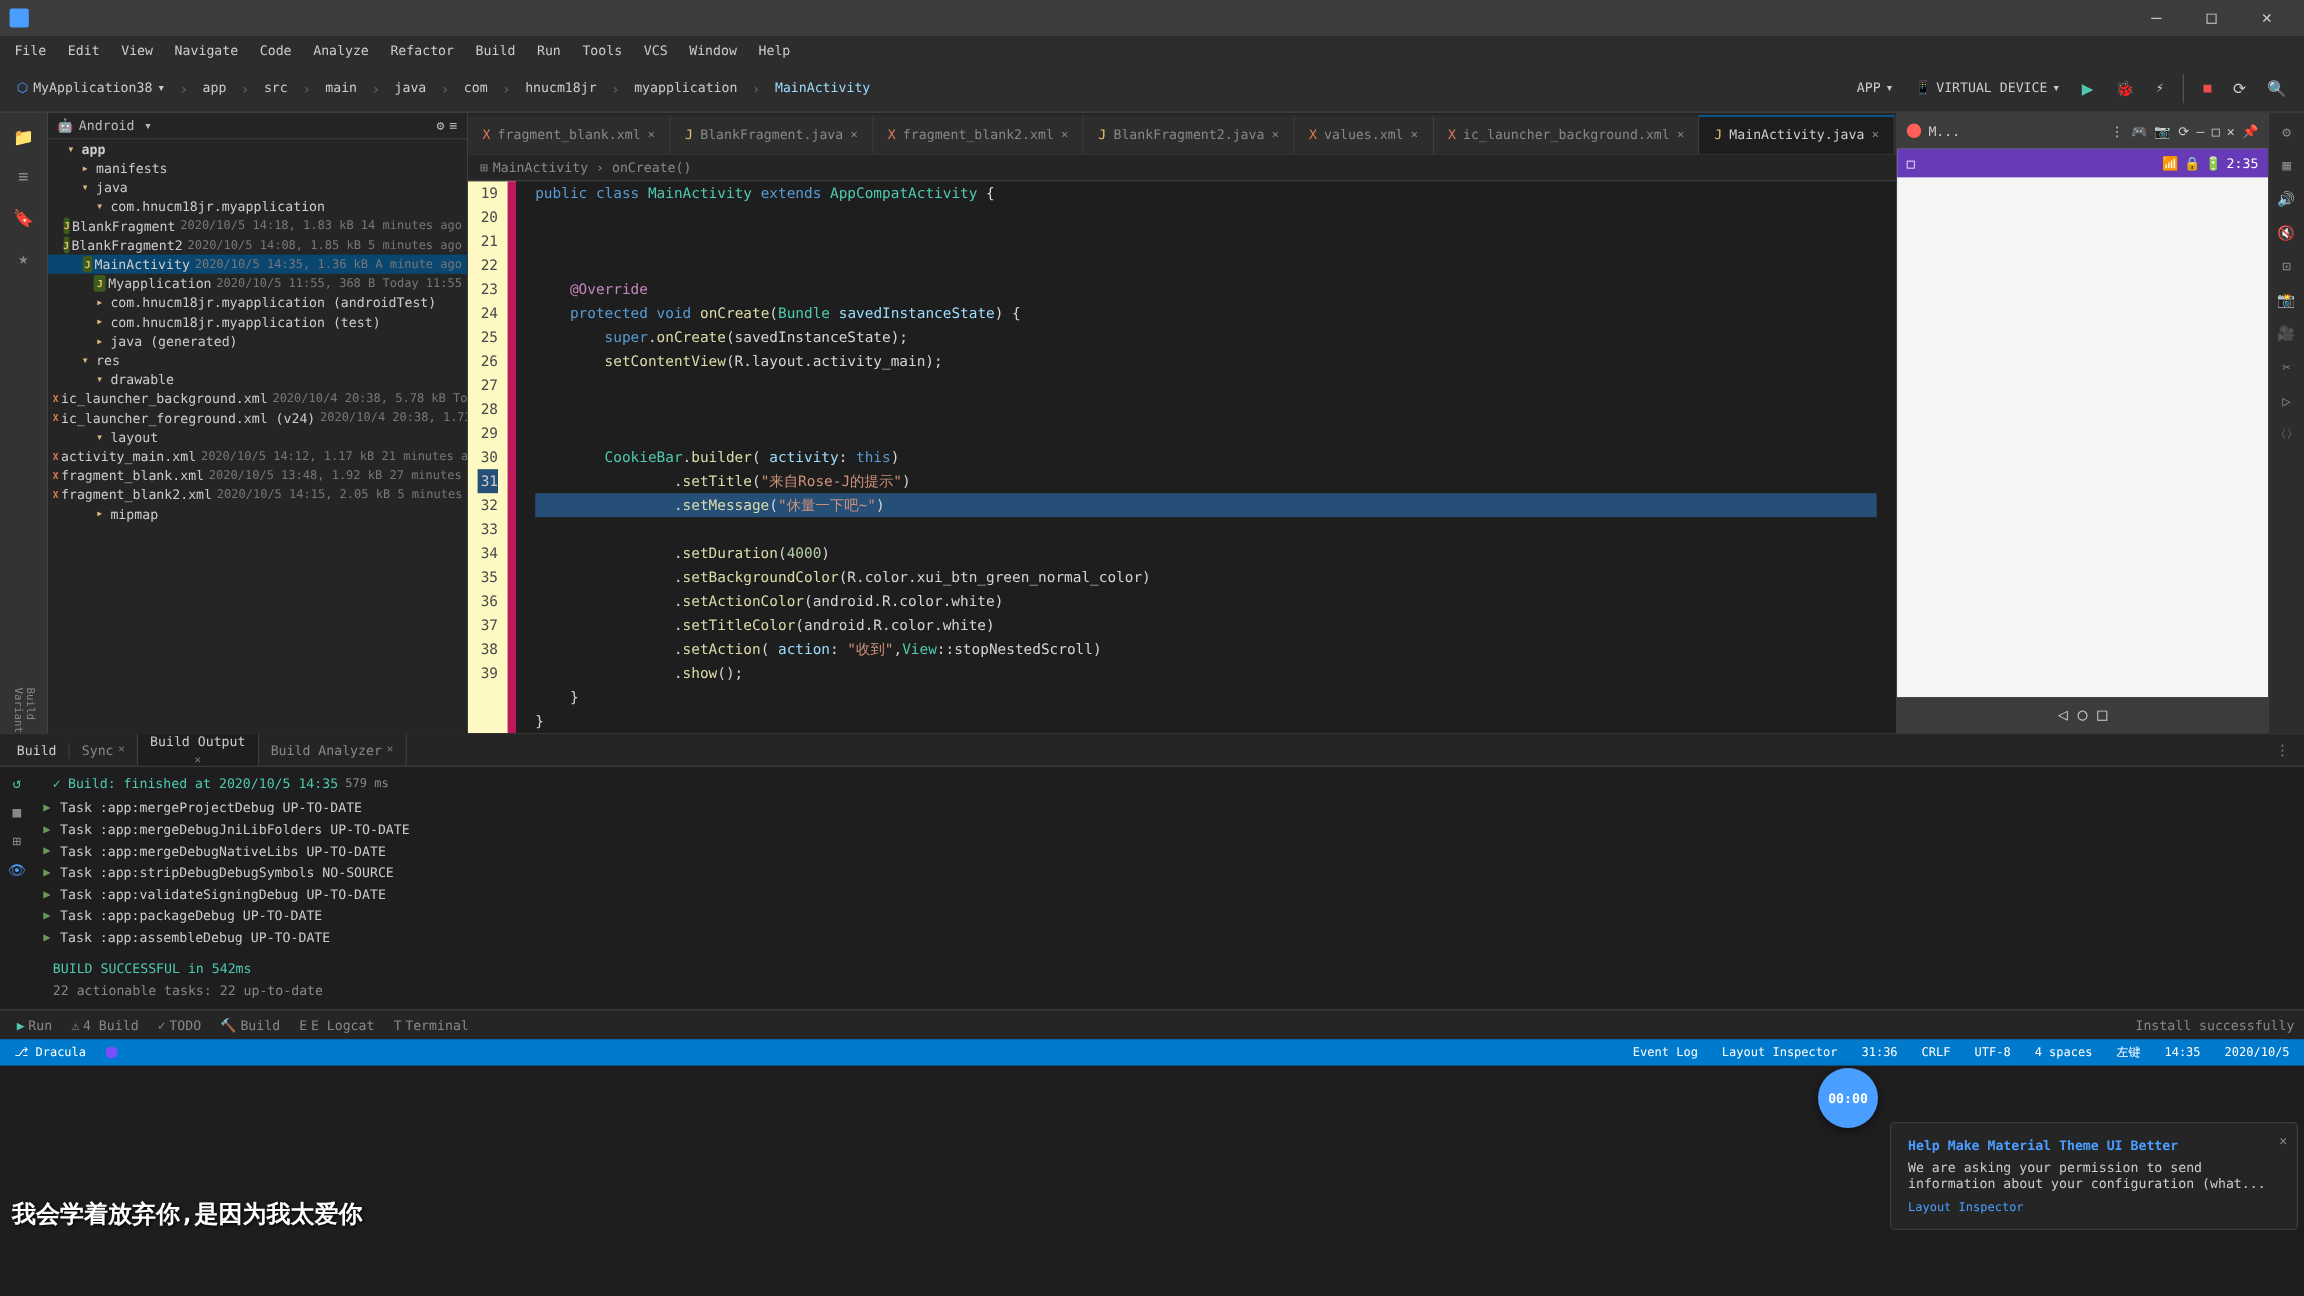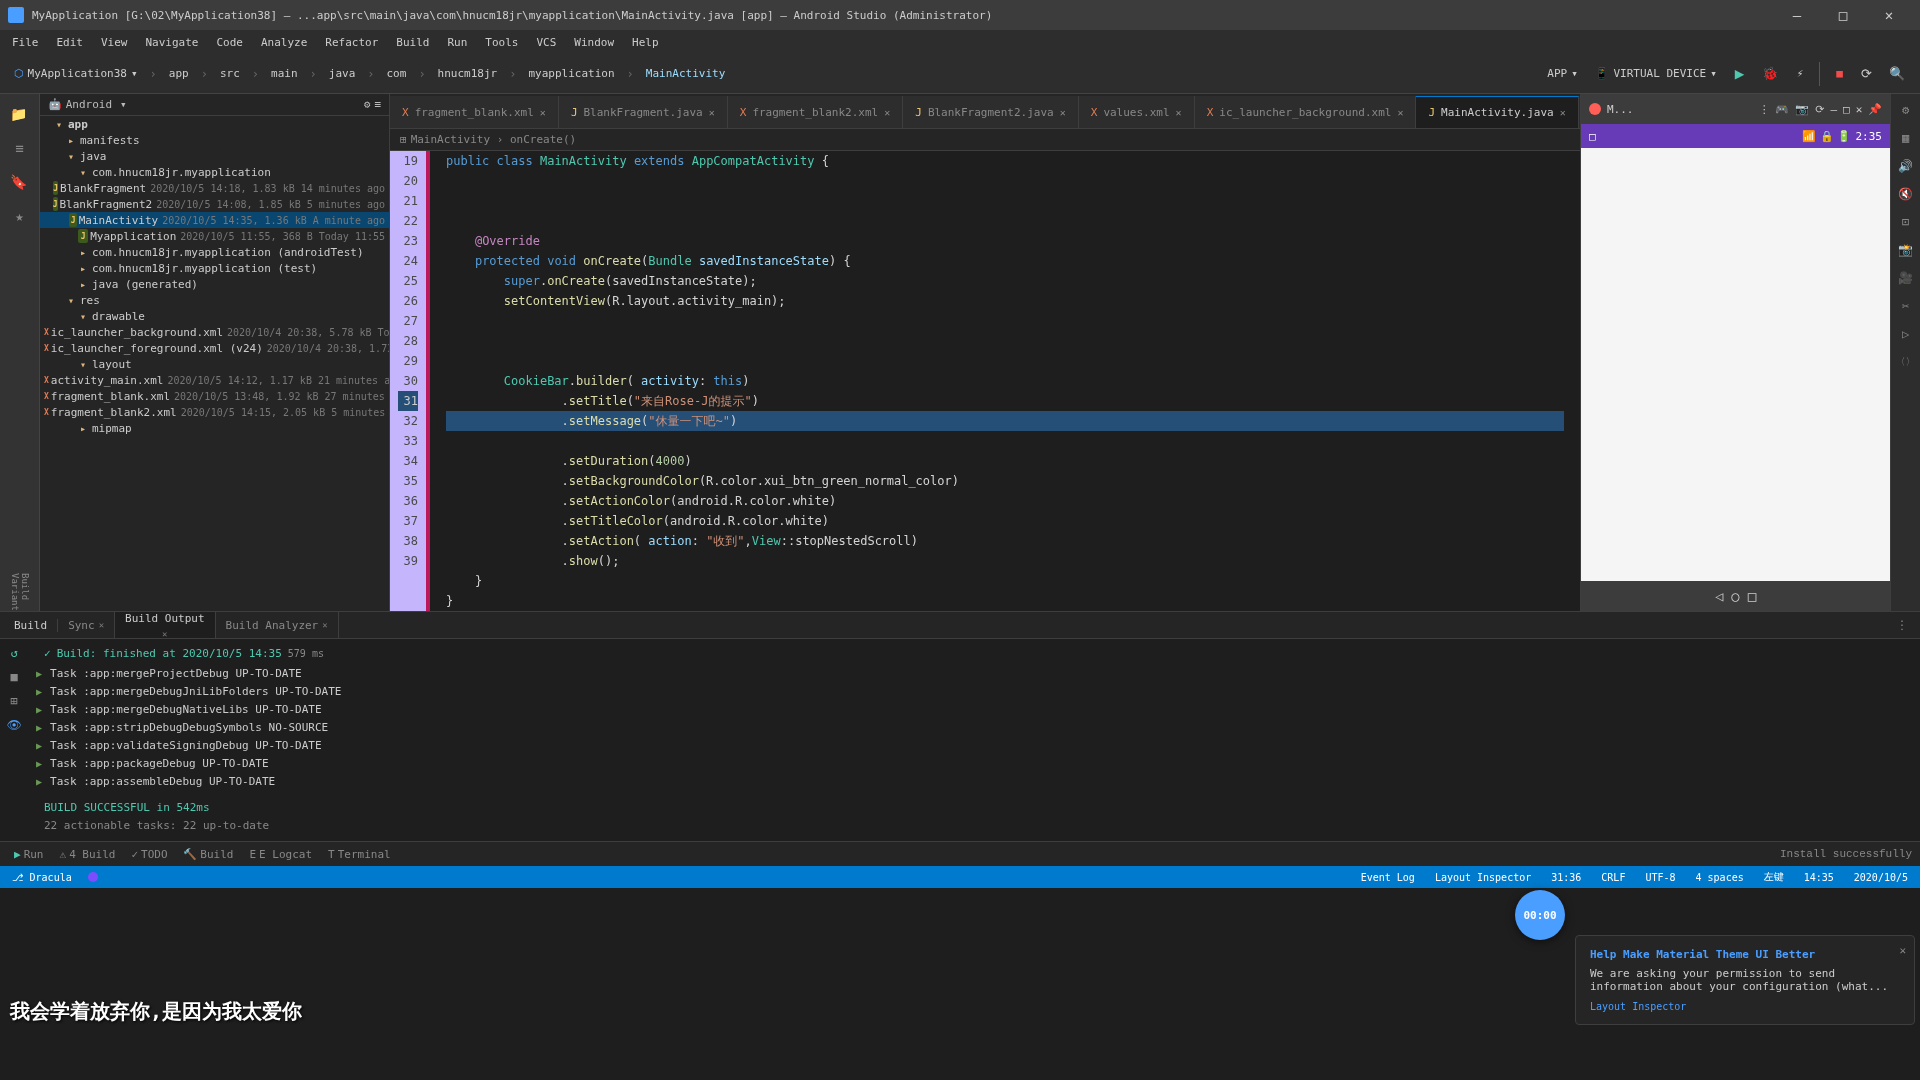--- a/index.html
+++ b/index.html
@@ -155,28 +155,28 @@
 
     #code-editor {
       flex: 1;
       overflow-y: auto;
       overflow-x: auto;
       padding: 0;
       display: flex;
     }
     #line-numbers {
       min-width: 40px;
-      background: #c4b5fd;
+      background: #fef9c3;
       color: #4a4a4a;
       text-align: right;
       padding: 0 8px;
       font-size: 12px;
       line-height: 20px;
       user-select: none;
-      border-right: 4px solid #be185d;
+      border-right: 7px solid #be185d;
     }
     #code-content {
       flex: 1;
       padding: 0 16px;
       font-size: 12px;
       line-height: 20px;
       white-space: pre;
       color: #d4d4d4;
     }
     .kw { color: #569cd6; }
@@ -423,21 +423,20 @@
       border-bottom: 1px solid #3e3e3e;
       gap: 4px;
     }
 
   </style>
 </head>
 <body>
 
 <div id="title-bar">
   <span class="app-icon"></span>
-  <span class="title-text" style="font-size:11px;color:#ccc">MyApplication [G:\02\MyApplication38] – ...app\src\main\java\com\hnucm18jr\myapplication\MainActivity.java [app] – Android Studio (Administrator)</span>
   <div class="win-controls">
     <div class="win-btn">—</div>
     <div class="win-btn">□</div>
     <div class="win-btn close">✕</div>
   </div>
 </div>
 
 <div id="menu-bar">
   <span>File</span>
   <span>Edit</span>
@@ -872,21 +871,21 @@
     <span>Build</span>
   </div>
   <div class="btt-item">
     <span>E</span>
     <span>E Logcat</span>
   </div>
   <div class="btt-item">
     <span>T</span>
     <span>Terminal</span>
   </div>
-  <div style="margin-left:auto;font-size:11px;color:#888;display:flex;align-items:flex-end;gap:4px;font-family:Liberation Mono, monospace;">
+  <div style="margin-left:auto;font-size:11px;color:#888;display:flex;align-items:flex-end;gap:4px;">
     <span>Install successfully</span>
   </div>
 </div>
 
 <div id="status-bar-bottom">
   <span class="sb-item">
     <span>⎇</span>
     <span>Dracula</span>
   </span>
   <span class="sb-item" style="background:#7c4dff;border-radius:50%;width:10px;height:10px;display:inline-block;"></span>

